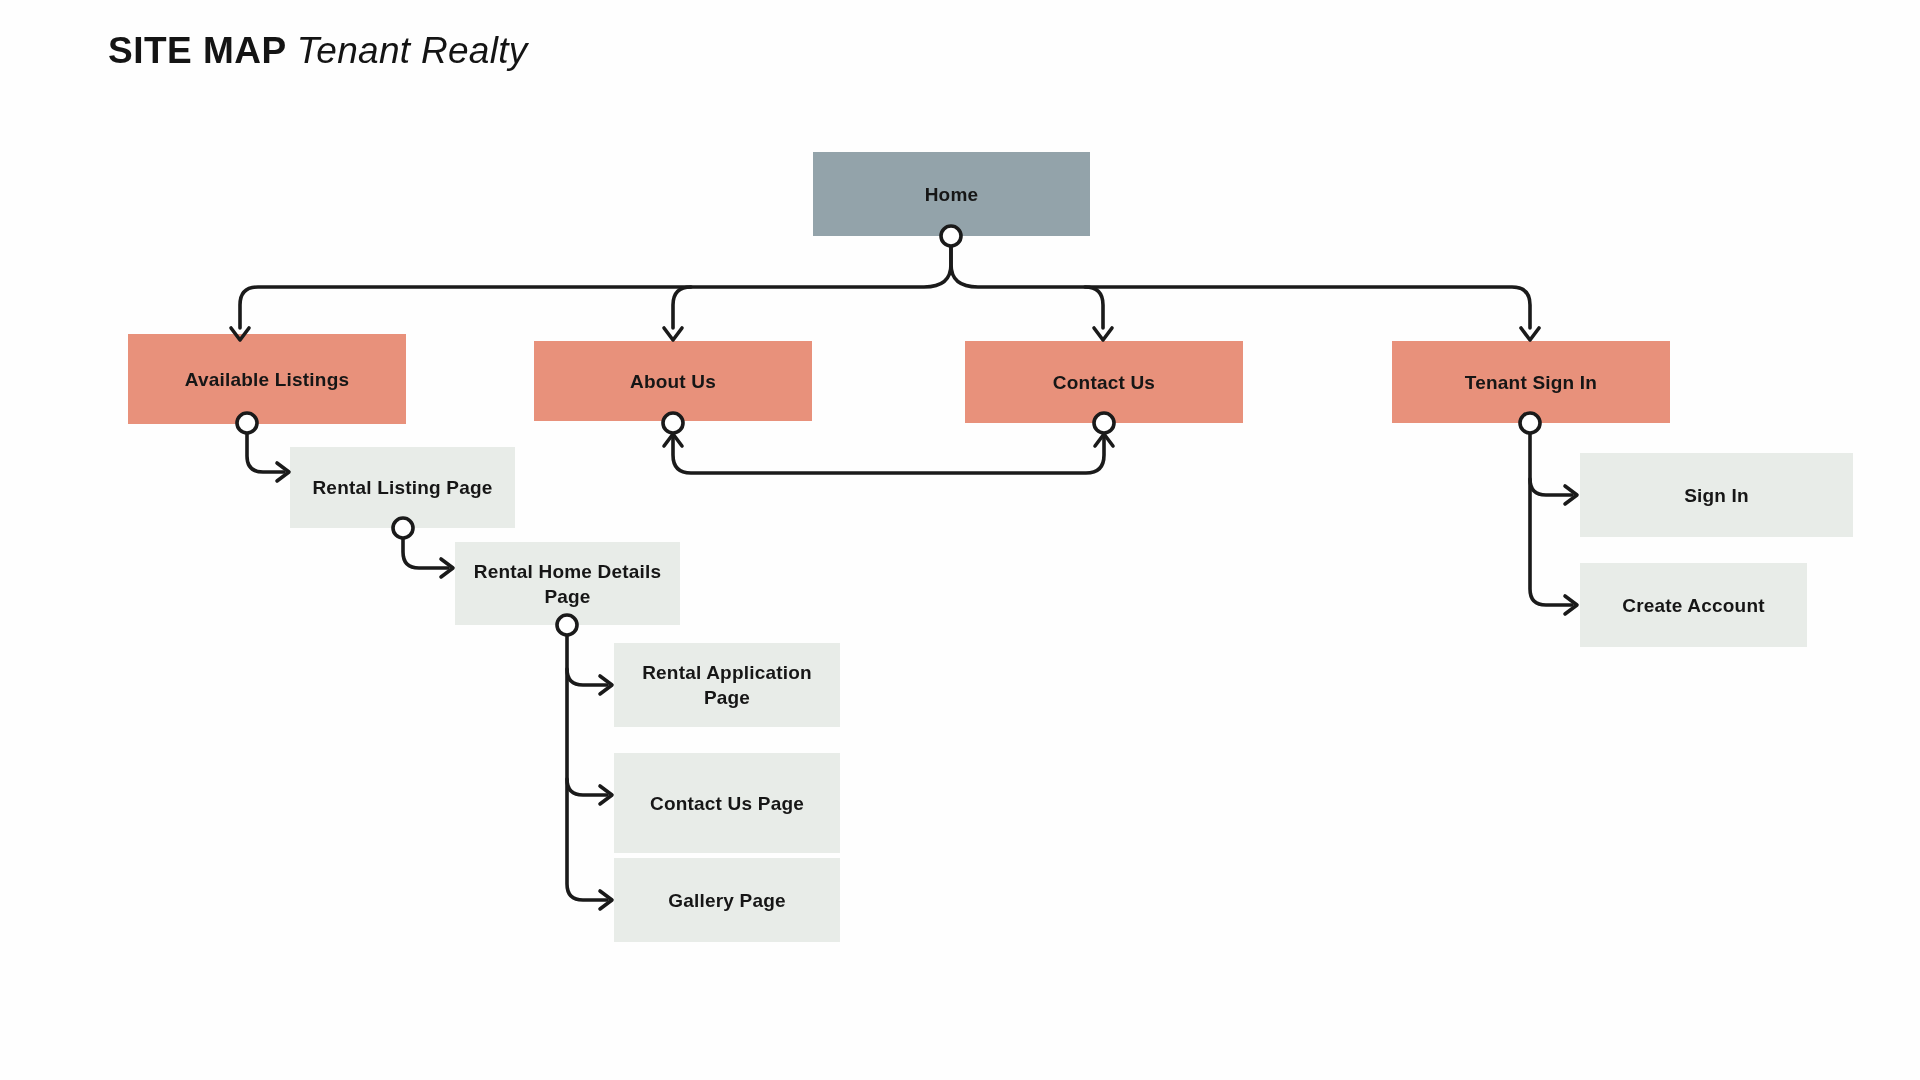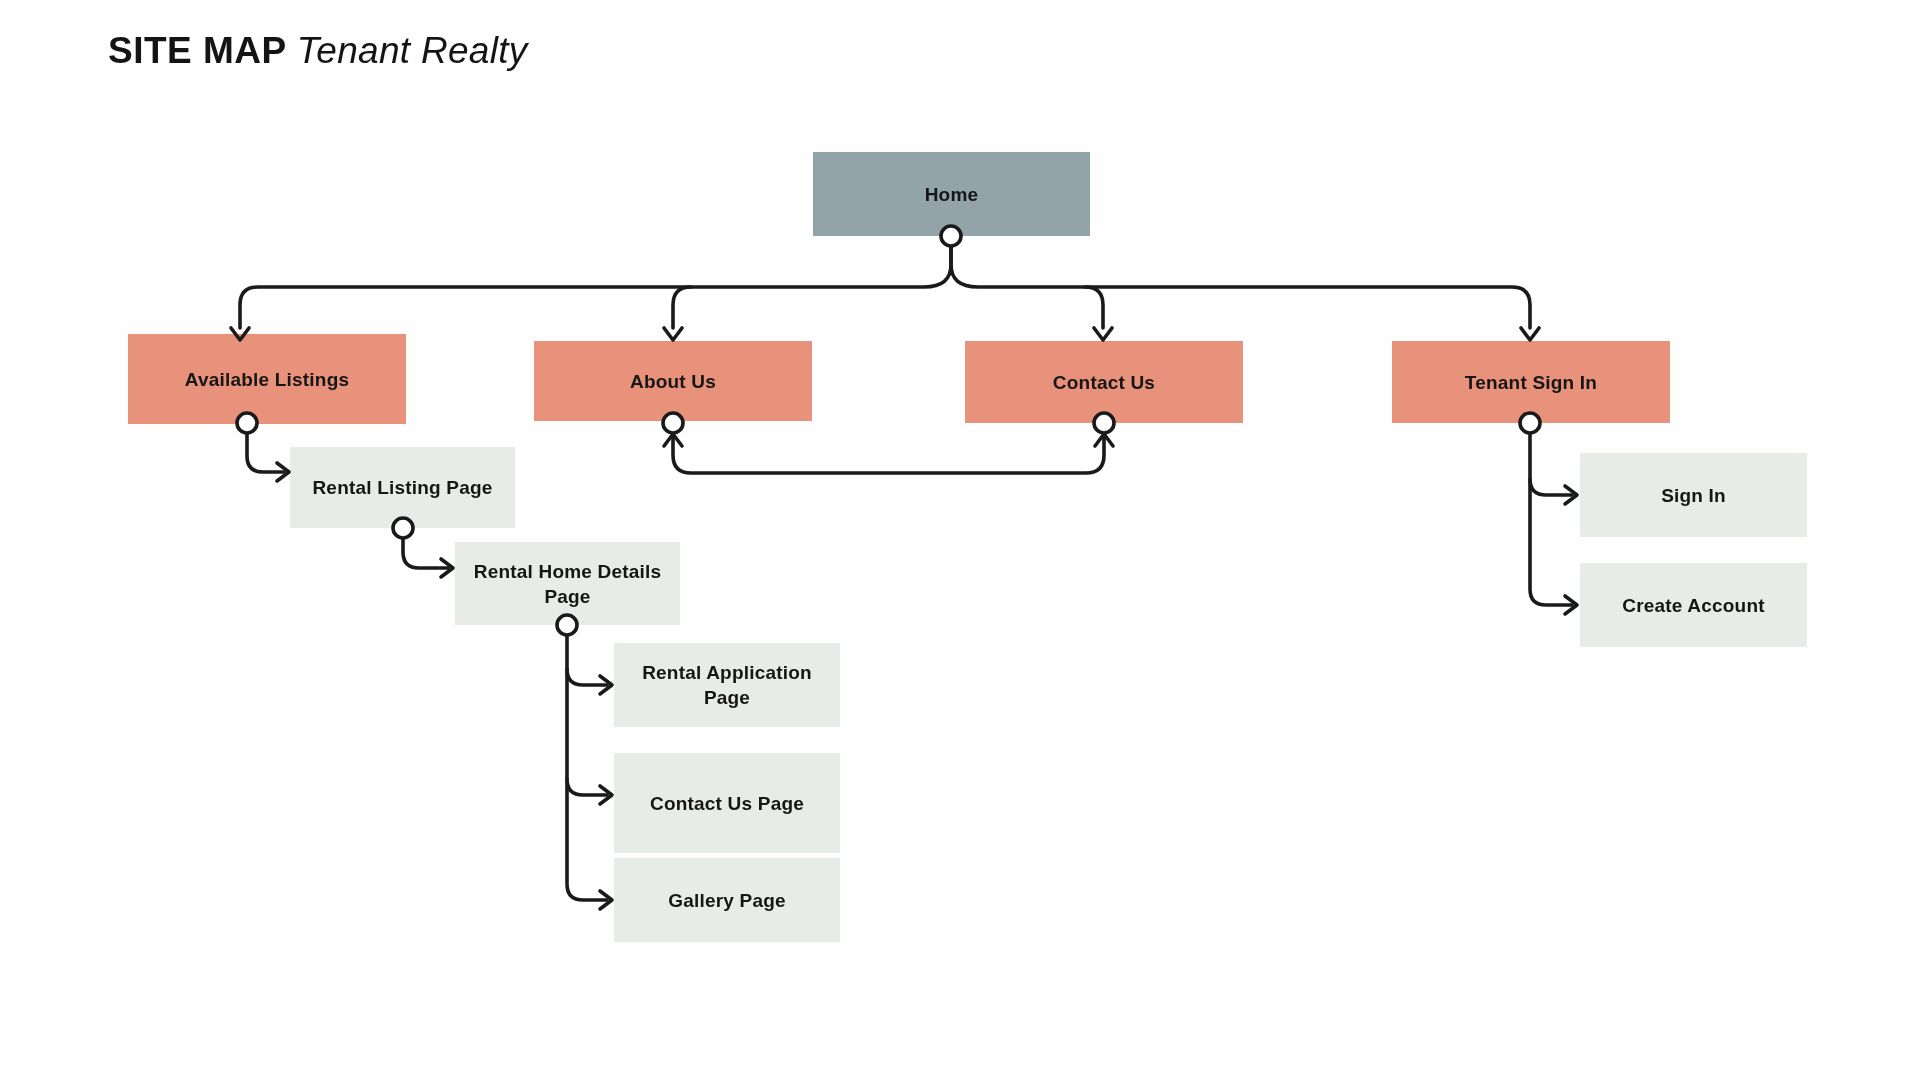--- a/index.html
+++ b/index.html
@@ -149,17 +149,17 @@
   <div class="node page" style="left:290px; top:447px; width:225px; height:81px;">Rental Listing Page</div>
 
   <div class="node page" style="left:614px; top:643px; width:226px; height:84px;">Rental Application Page</div>
 
   <div class="node page" style="left:455px; top:542px; width:225px; height:83px;">Rental Home Details Page</div>
 
   <div class="node page" style="left:614px; top:753px; width:226px; height:100px;">Contact Us Page</div>
 
   <div class="node page" style="left:614px; top:858px; width:226px; height:84px;">Gallery Page</div>
 
-  <div class="node page" style="left:1580px; top:453px; width:227px; height:84px;">Sign In</div>
+  <div class="node page" style="left:1580px; top:453px; width:273px; height:84px;">Sign In</div>
 
   <div class="node page" style="left:1580px; top:563px; width:227px; height:84px;">Create Account</div>
 
 </div>
 
 </body></html>

